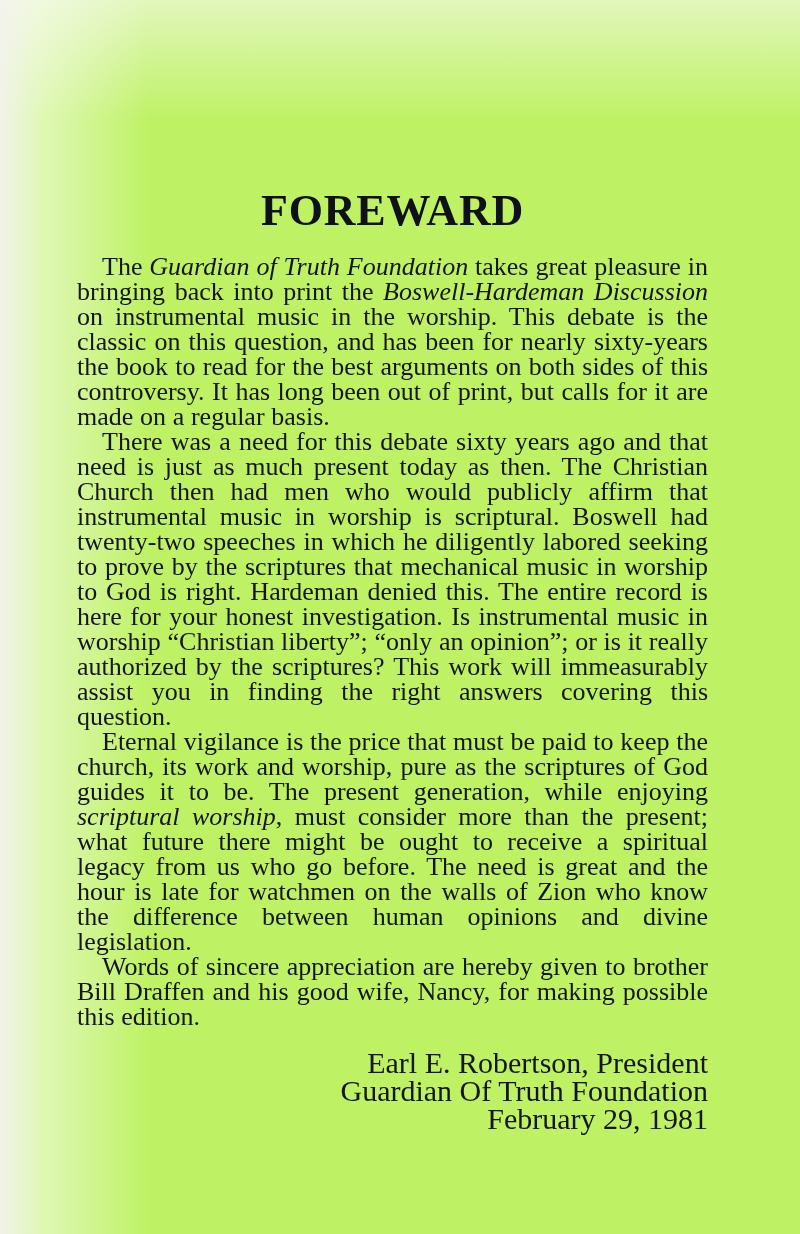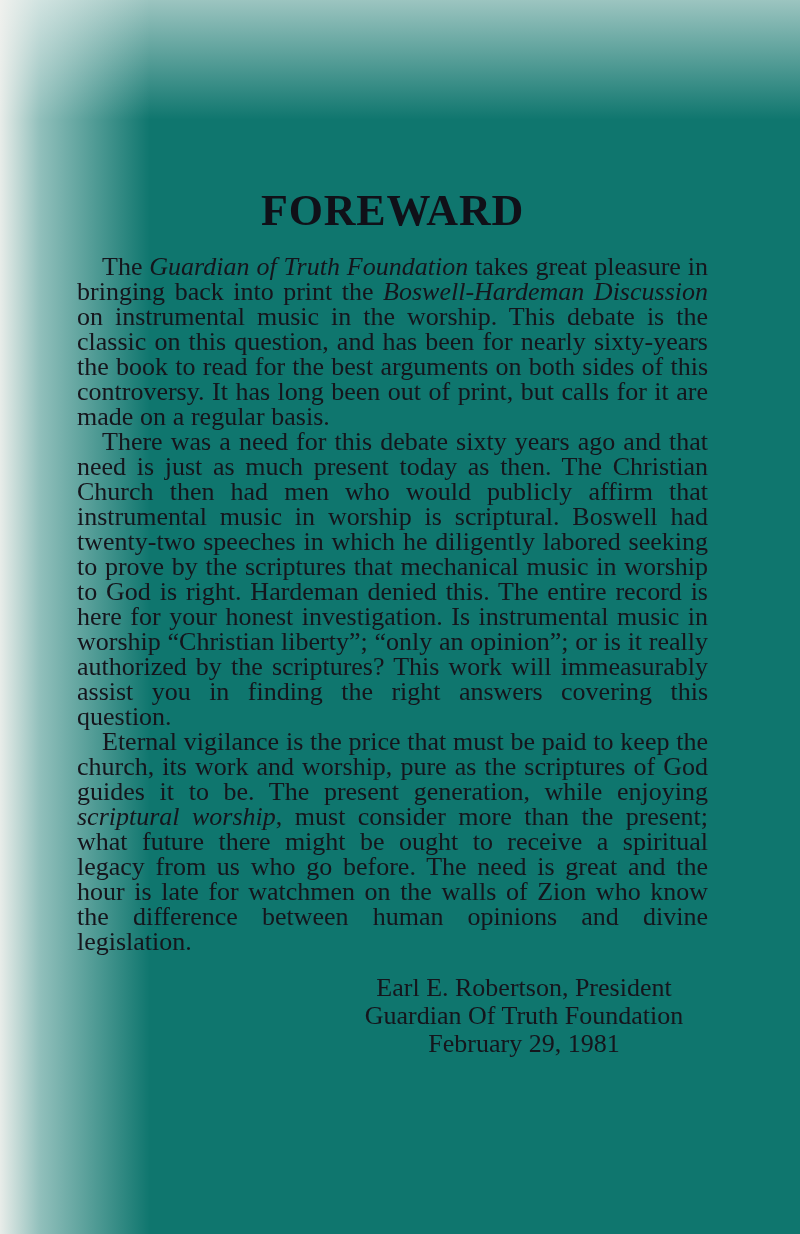--- a/index.html
+++ b/index.html
@@ -70,45 +70,46 @@
   }
 
   p.para em {
     font-style: italic;
   }
 
   .signature {
     margin: 0;
     padding-top: 20px;
     padding-left: 263px;
-    font-size: 26px;
+    font-size: 30px;
     line-height: 28.1px;
-    text-align: center;
+    text-align: right;
     color: #15151c;
   }
 
   .signature .sig-line {
     display: block;
     white-space: nowrap;
   }
 </style>
 </head>
 <body>
 
-<div class="page" style="background: #0f766e; color: rgb(21, 21, 28);">
+<div class="page" style="background: #bef264; color: rgb(21, 21, 28);">
   <div class="paper-tint"></div>
 
   <div class="content">
 
     <h1 class="page-title">FOREWARD</h1>
 
     <div class="body-text">
       <p class="para">The <em>Guardian of Truth Foundation</em> takes great pleasure in bringing back into print the <em>Boswell-Hardeman Discussion</em> on instrumental music in the worship. This debate is the classic on this question, and has been for nearly sixty-years the book to read for the best arguments on both sides of this controversy. It has long been out of print, but calls for it are made on a regular basis.</p>
       <p class="para">There was a need for this debate sixty years ago and that need is just as much present today as then. The Christian Church then had men who would publicly affirm that instrumental music in worship is scriptural. Boswell had twenty-two speeches in which he diligently labored seeking to prove by the scriptures that mechanical music in worship to God is right. Hardeman denied this. The entire record is here for your honest investigation. Is instrumental music in worship “Christian liberty”; “only an opinion”; or is it really authorized by the scriptures? This work will immeasurably assist you in finding the right answers covering this question.</p>
       <p class="para">Eternal vigilance is the price that must be paid to keep the church, its work and worship, pure as the scriptures of God guides it to be. The present generation, while enjoying <em>scriptural worship</em>, must consider more than the present; what future there might be ought to receive a spiritual legacy from us who go before. The need is great and the hour is late for watchmen on the walls of Zion who know the difference between human opinions and divine legislation.</p>
+      <p class="para">Words of sincere appreciation are hereby given to brother Bill Draffen and his good wife, Nancy, for making possible this edition.</p>
     </div>
 
     <div class="signature">
       <span class="sig-line">Earl E. Robertson, President</span>
       <span class="sig-line">Guardian Of Truth Foundation</span>
       <span class="sig-line">February 29, 1981</span>
     </div>
 
   </div>
 </div>

